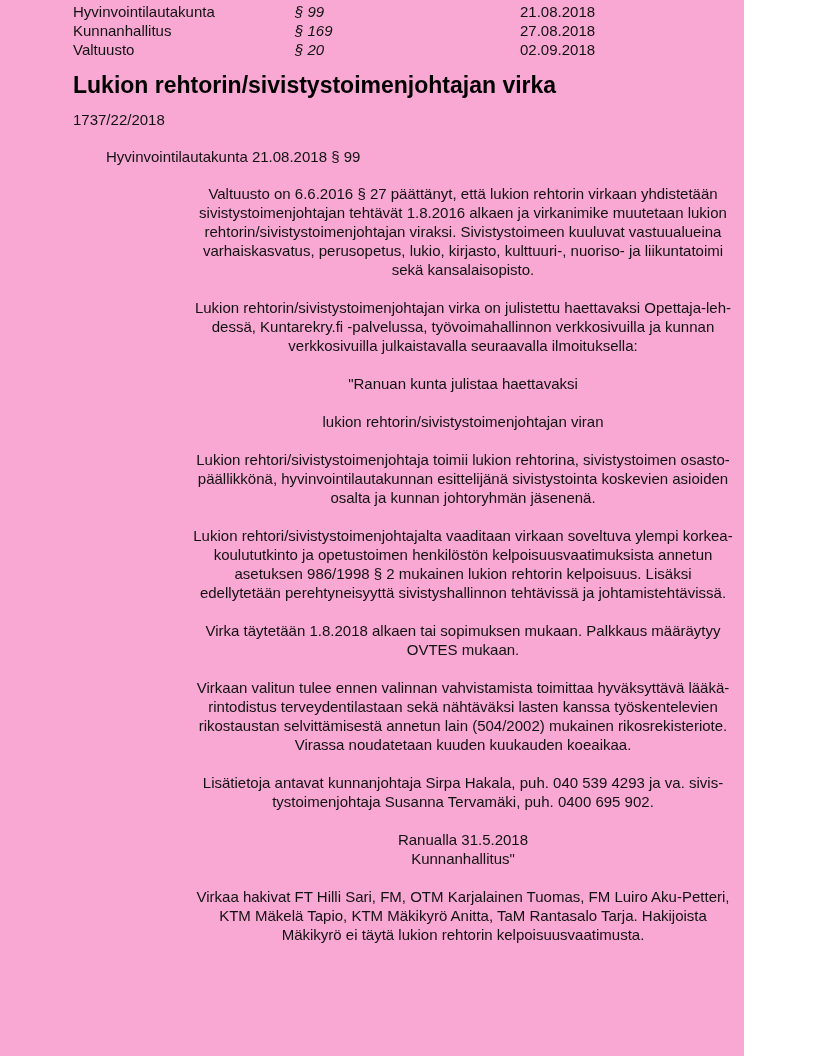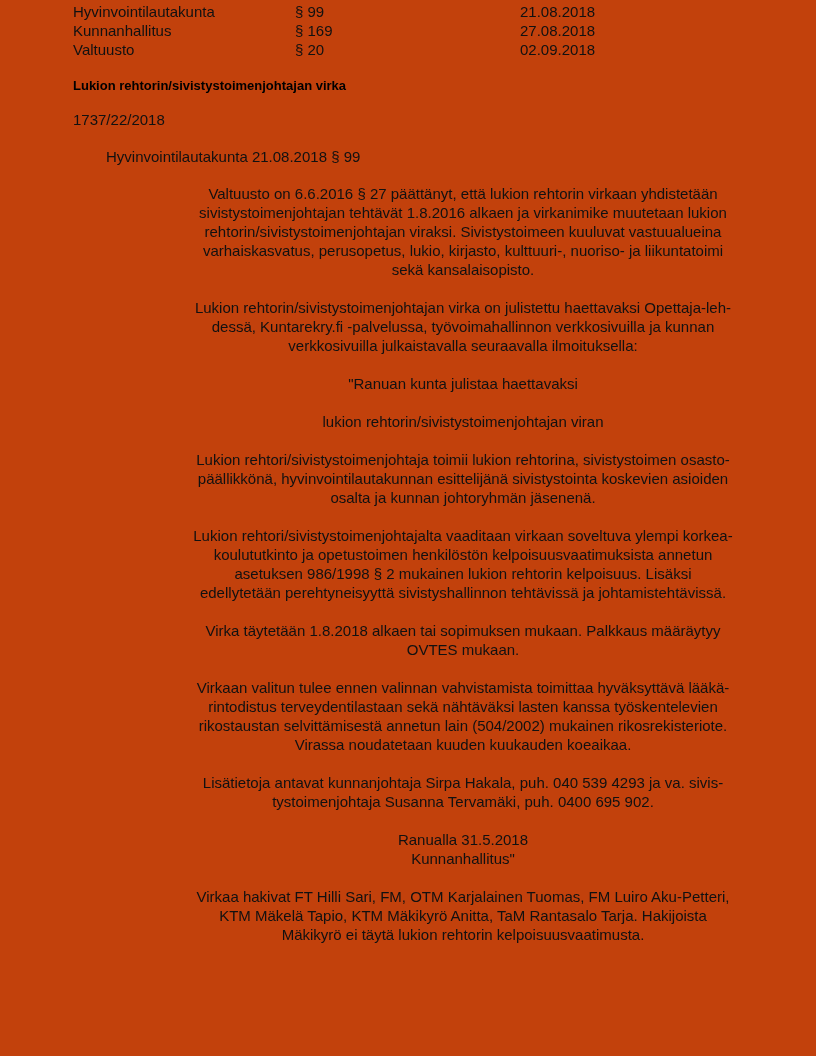--- a/index.html
+++ b/index.html
@@ -2,48 +2,48 @@
 <html><head>
 <meta charset="utf-8">
 <style>
   html, body {
     margin: 0;
     padding: 0;
     background: #ffffff;
   }
   .page {
     position: relative;
-    width: 816px;
+    width: 744px;
     height: 1056px;
-    background: #c2410c;
+    background: #f9a8d4;
     font-family: "Liberation Sans", "DejaVu Sans", sans-serif;
     font-size: 15px;
     line-height: 19px;
     color: #111111;
     overflow: hidden;
   }
   .decision-table {
     position: absolute;
     top: 2px;
     left: 73px;
     width: 660px;
   }
   .decision-row {
     position: relative;
     height: 19px;
   }
   .decision-row .col-org     { position: absolute; left: 0; white-space: nowrap; }
-  .decision-row .col-section { position: absolute; left: 222px; white-space: nowrap; }
+  .decision-row .col-section { position: absolute; left: 222px; white-space: nowrap; font-style: italic; }
   .decision-row .col-date    { position: absolute; left: 447px; white-space: nowrap; }
   .doc-title {
     position: absolute;
     top: 75px;
     left: 73px;
     margin: 0;
-    font-size: 13px;
+    font-size: 23px;
     line-height: 21px;
     font-weight: bold;
     color: #000000;
     white-space: nowrap;
   }
   .case-number {
     position: absolute;
     top: 110px;
     left: 73px;
     white-space: nowrap;

